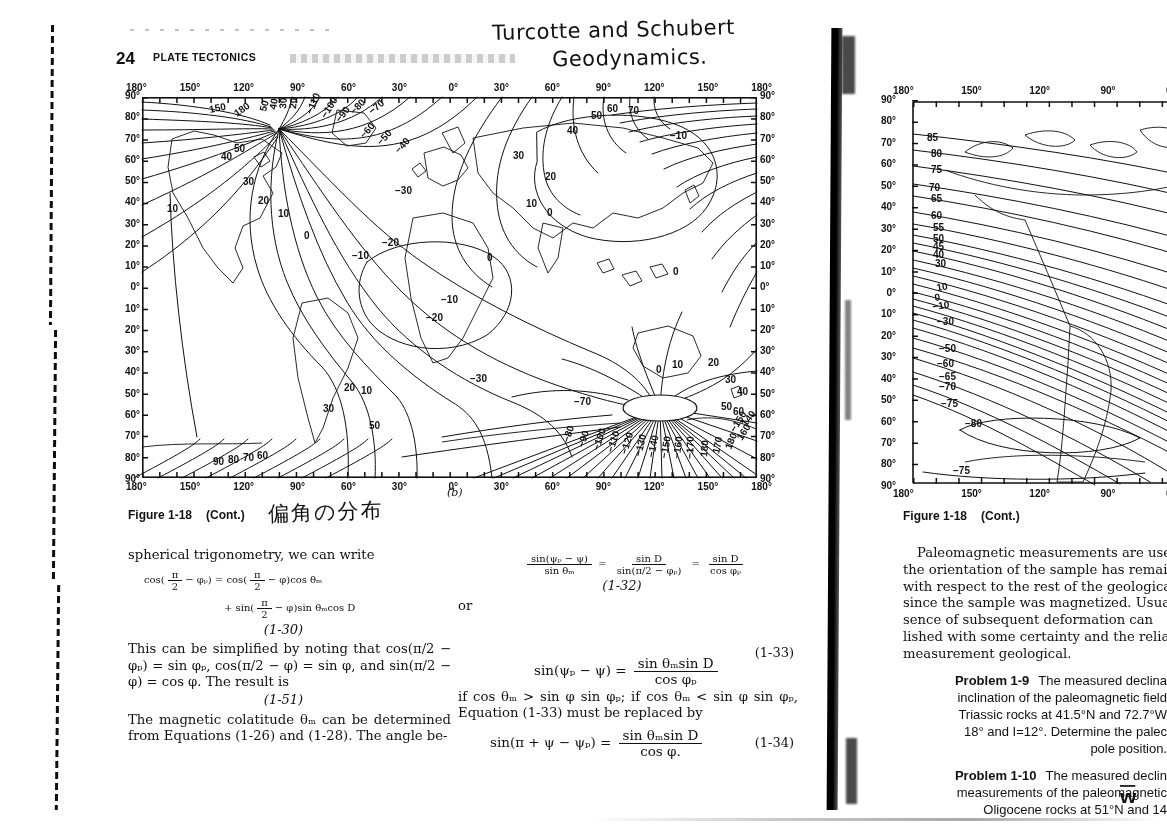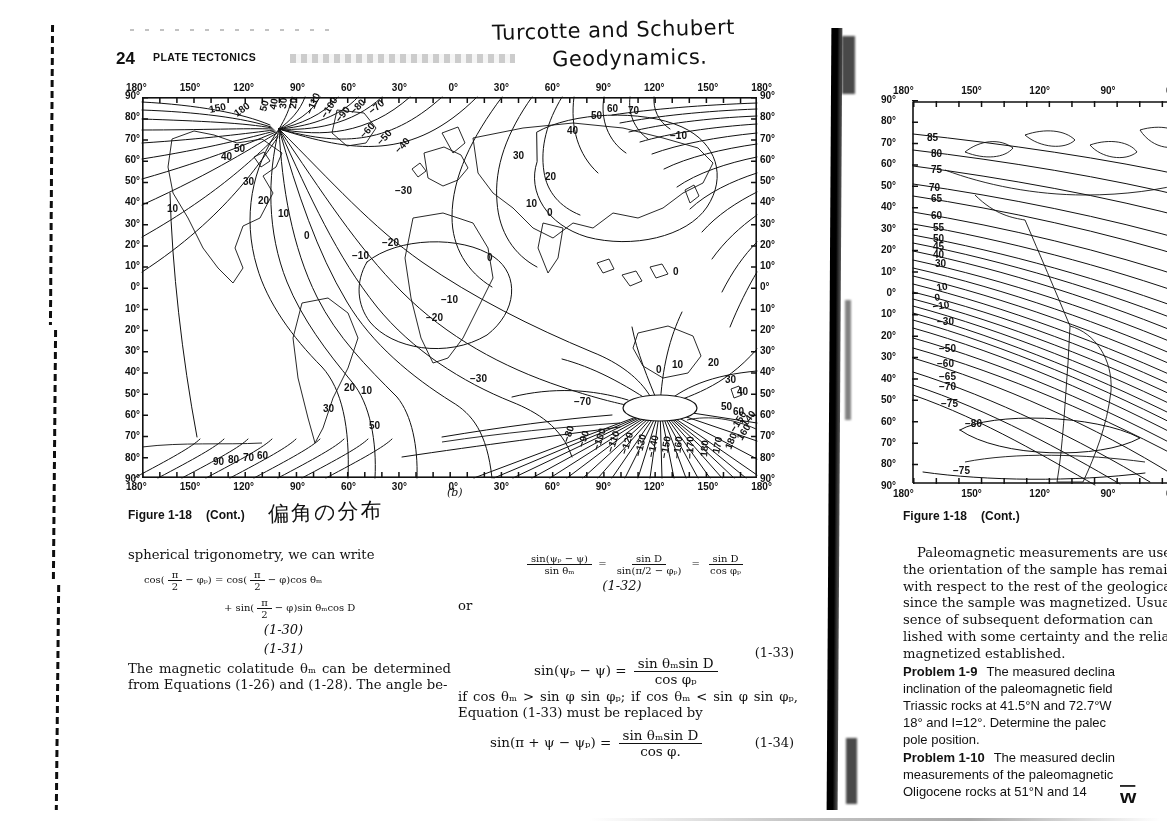--- a/index.html
+++ b/index.html
@@ -52,21 +52,21 @@
   .eqrow{display:flex;justify-content:space-between;align-items:center;margin:6px 0 2px 16px;font-size:13.5px;}
   .eqrow .tag{font-size:13px;margin-right:4px;}
   .frac{display:inline-flex;flex-direction:column;align-items:center;vertical-align:middle;margin:0 3px;line-height:1.1;}
   .frac .fn{padding:0 4px;border-bottom:1px solid #111;}
   .frac .fd{padding:0 4px;}
   .mt{margin-top:6px;}
   
   .rcol{left:903px;top:545px;width:264px;overflow:hidden;}
   .rcol .tline{white-space:nowrap;font-size:13.2px;line-height:16.8px;}
   .rcol .indent{ text-indent:14px;}
-  .prob{font-family:"Liberation Sans",sans-serif;}
+  .prob{margin-top:9px;font-family:"Liberation Sans",sans-serif;text-align:right;}
   .prob .tline{font-size:13px;line-height:17.2px;font-weight:500;}
   .prob b{margin-right:9px;font-weight:700;}
   .wmark{left:1120px;top:785px;font:700 21px "Liberation Sans",sans-serif;text-decoration:overline;transform:scaleY(.85);letter-spacing:-1px;}
 </style>
 </head>
 <body>
 
 <div class="abs edge-dash" style="left:50px;top:25px;height:300px;transform:rotate(.4deg);"></div>
 <div class="abs edge-dash" style="left:53px;top:330px;height:250px;transform:rotate(.5deg);"></div>
 <div class="abs edge-dash" style="left:56px;top:585px;height:225px;transform:rotate(.6deg);"></div>
@@ -368,21 +368,22 @@
         <span class="fd">2</span>
       </span><span>− φ</span><span>)cos θₘ</span>
   </div>
   <div class="eq">
     <span class="ind">+ sin(</span><span class="frac">
         <span class="fn">π</span>
         <span class="fd">2</span>
       </span><span>− φ</span><span>)sin θₘcos D</span>
   </div>
   <div class="eqtag">(1-30)</div>
-  <div class="eqtag">(1-31)</div>
+  <div>This can be simplified by noting that cos(π/2 − φₚ) = sin φₚ, cos(π/2 − φ) = sin φ, and sin(π/2 − φ) = cos φ. The result is</div>
+  <div class="eqtag">(1-51)</div>
   <div>The magnetic colatitude θₘ can be determined from Equations (1-26) and (1-28). The angle be-</div>
 </div>
 
 <div class="abs col col2">
   <div class="eq mt" style="text-align:center;">
     <span class="frac">
         <span class="fn">sin(ψₚ − ψ)</span>
         <span class="fd">sin θₘ</span>
       </span>
     <span>=</span>
@@ -536,21 +537,21 @@
 </div>
 
 <div class="abs rcol">
   <div class="tline indent">Paleomagnetic measurements are usef</div>
   <div>
       <div class="tline">the orientation of the sample has remai</div>
       <div class="tline">with respect to the rest of the geological</div>
       <div class="tline">since the sample was magnetized. Usual</div>
       <div class="tline">sence of subsequent deformation can</div>
       <div class="tline">lished with some certainty and the reliabi</div>
-      <div class="tline">magnetized established.</div>
+      <div class="tline">measurement geological.</div>
     </div>
   <div class="prob">
     <div class="tline"><b>Problem 1-9</b><span>The measured declina</span></div>
     <div>
         <div class="tline">inclination of the paleomagnetic field</div>
         <div class="tline">Triassic rocks at 41.5°N and 72.7°W</div>
         <div class="tline">18° and I=12°. Determine the palec</div>
         <div class="tline">pole position.</div>
       </div>
   </div>

